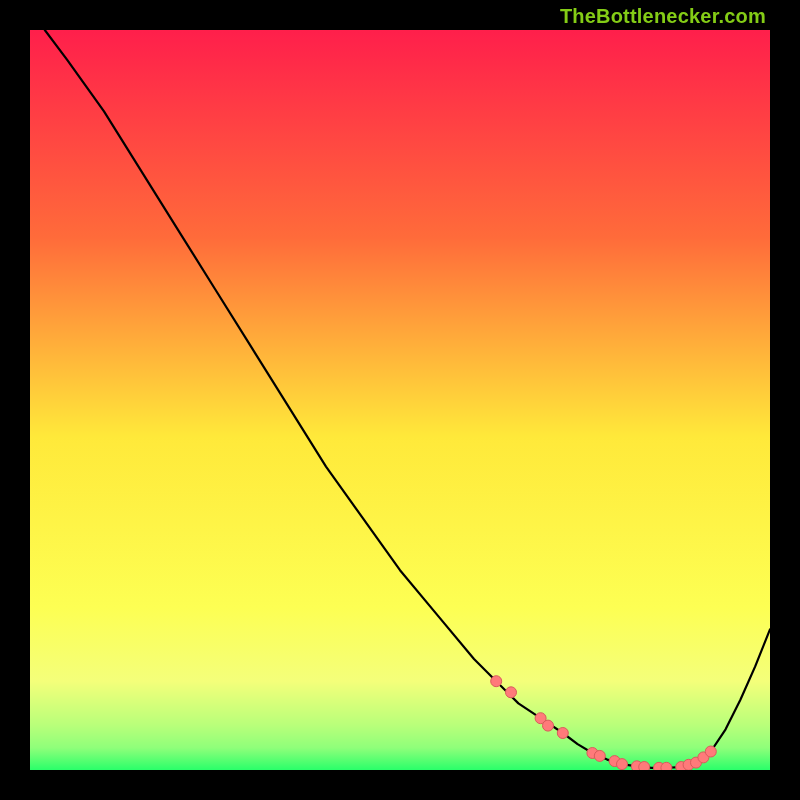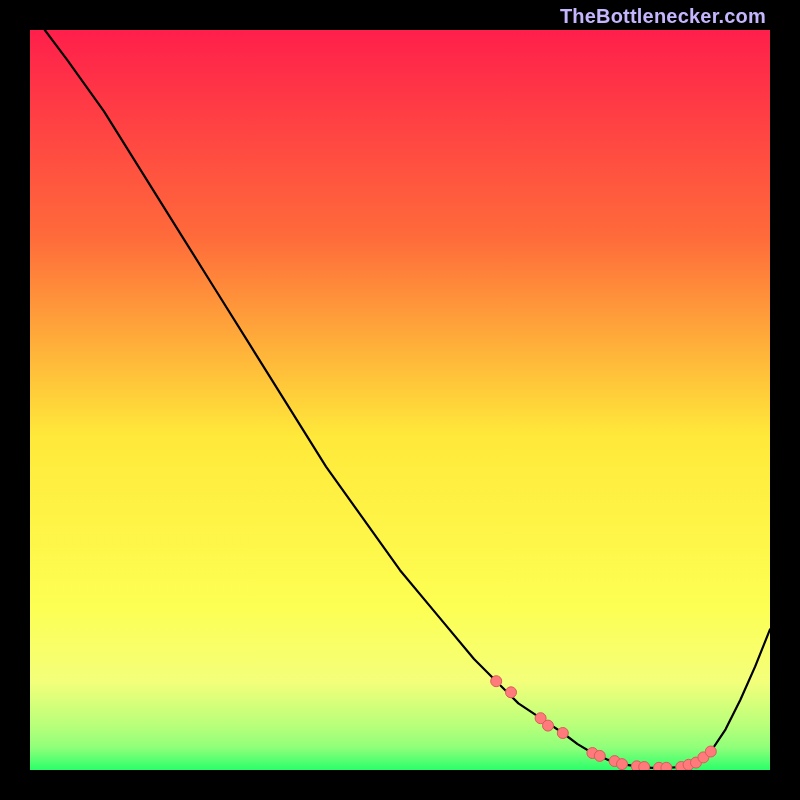--- a/index.html
+++ b/index.html
@@ -28,21 +28,21 @@
     overflow: hidden;
   }
   .gradient-bg {
     position: absolute;
     inset: 0;
   }
   .watermark {
     position: absolute;
     top: 5px;
     right: 34px;
-    color: #c4b5fd;
+    color: #84cc16;
     font-size: 20px;
     font-weight: 600;
     letter-spacing: 0.2px;
     margin-left: 26px;
   }
   svg.curve {
     position: absolute;
     inset: 0;
     width: 740px;
     height: 740px;

